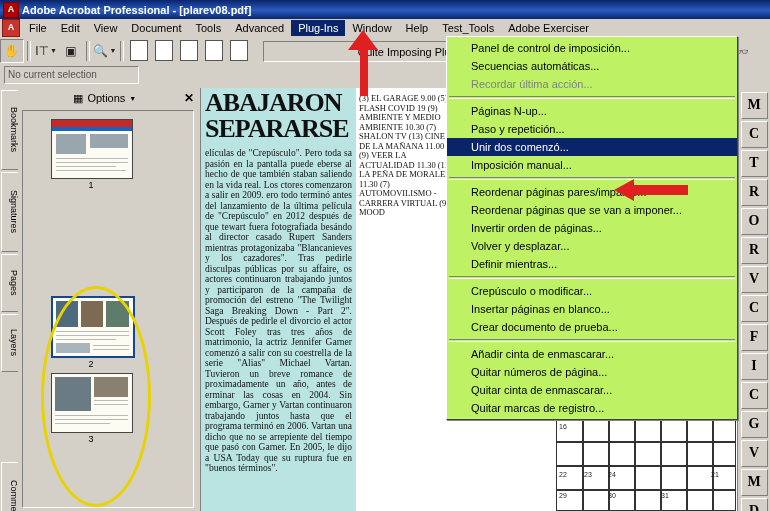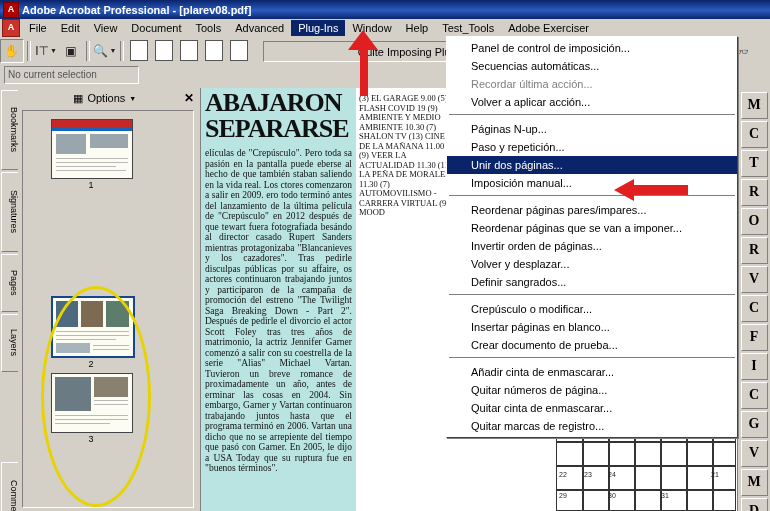--- a/index.html
+++ b/index.html
@@ -367,21 +367,21 @@
     font-size: 14px;
     text-align: center;
     line-height: 24px;
   }
 
   
   .dropdown {
     position: absolute;
     left: 446px; top: 36px;
     width: 290px;
-    background: #ffffff;
+    background: #bef264;
     border: 1px solid #ffffff;
     border-right-color: #404040;
     border-bottom-color: #404040;
     box-shadow: 1px 1px 0 #808080;
     padding: 2px 0;
     z-index: 40;
   }
   .dd-item {
     height: 18px;
     line-height: 18px;
@@ -615,32 +615,31 @@
     <div class="letter-btn">V</div>
     <div class="letter-btn">M</div>
     <div class="letter-btn">D</div>
 
   </div>
 
   <div class="dropdown">
     <div class="dd-item">Panel de control de imposición...</div>
     <div class="dd-item">Secuencias automáticas...</div>
     <div class="dd-item disabled">Recordar última acción...</div>
-    <div class="dd-item">Volver a aplicar acción...</div>
     <div class="dd-sep"></div>
     <div class="dd-item">Páginas N-up...</div>
     <div class="dd-item">Paso y repetición...</div>
-    <div class="dd-item hl">Unir dos páginas...</div>
+    <div class="dd-item hl">Unir dos comenzó...</div>
     <div class="dd-item">Imposición manual...</div>
     <div class="dd-sep"></div>
     <div class="dd-item">Reordenar páginas pares/impares...</div>
     <div class="dd-item">Reordenar páginas que se van a imponer...</div>
     <div class="dd-item">Invertir orden de páginas...</div>
     <div class="dd-item">Volver y desplazar...</div>
-    <div class="dd-item">Definir sangrados...</div>
+    <div class="dd-item">Definir mientras...</div>
     <div class="dd-sep"></div>
     <div class="dd-item">Crepúsculo o modificar...</div>
     <div class="dd-item">Insertar páginas en blanco...</div>
     <div class="dd-item">Crear documento de prueba...</div>
     <div class="dd-sep"></div>
     <div class="dd-item">Añadir cinta de enmascarar...</div>
     <div class="dd-item">Quitar números de página...</div>
     <div class="dd-item">Quitar cinta de enmascarar...</div>
     <div class="dd-item">Quitar marcas de registro...</div>
   </div>

